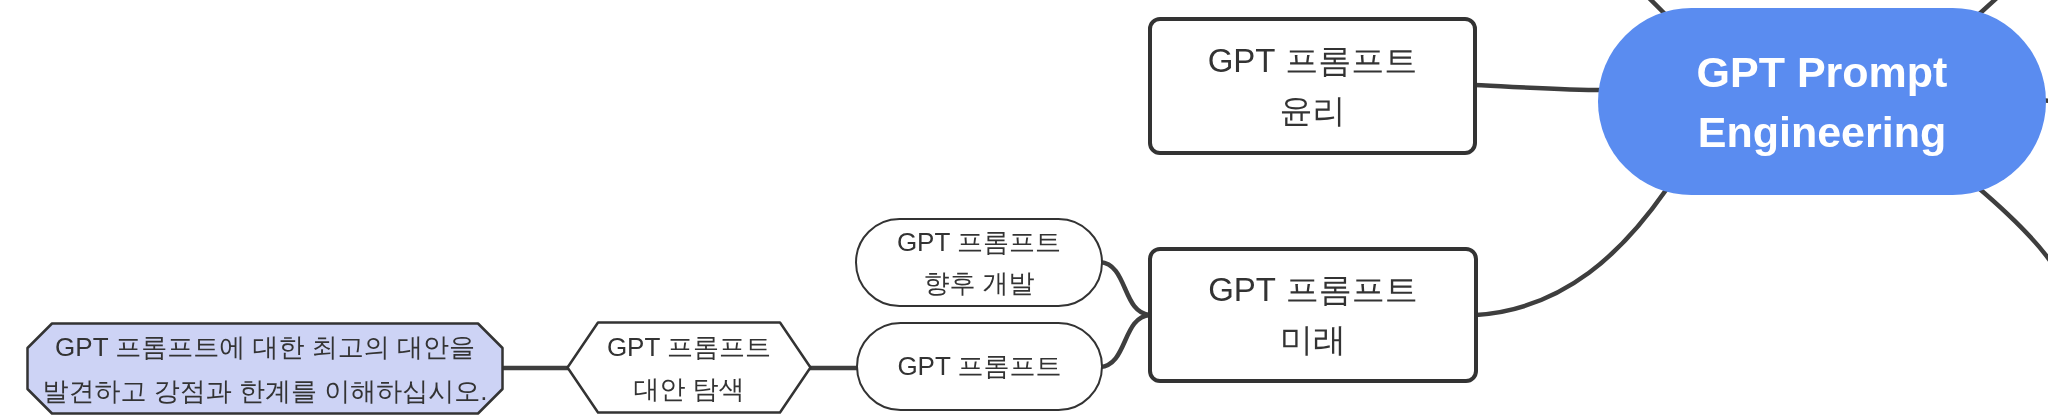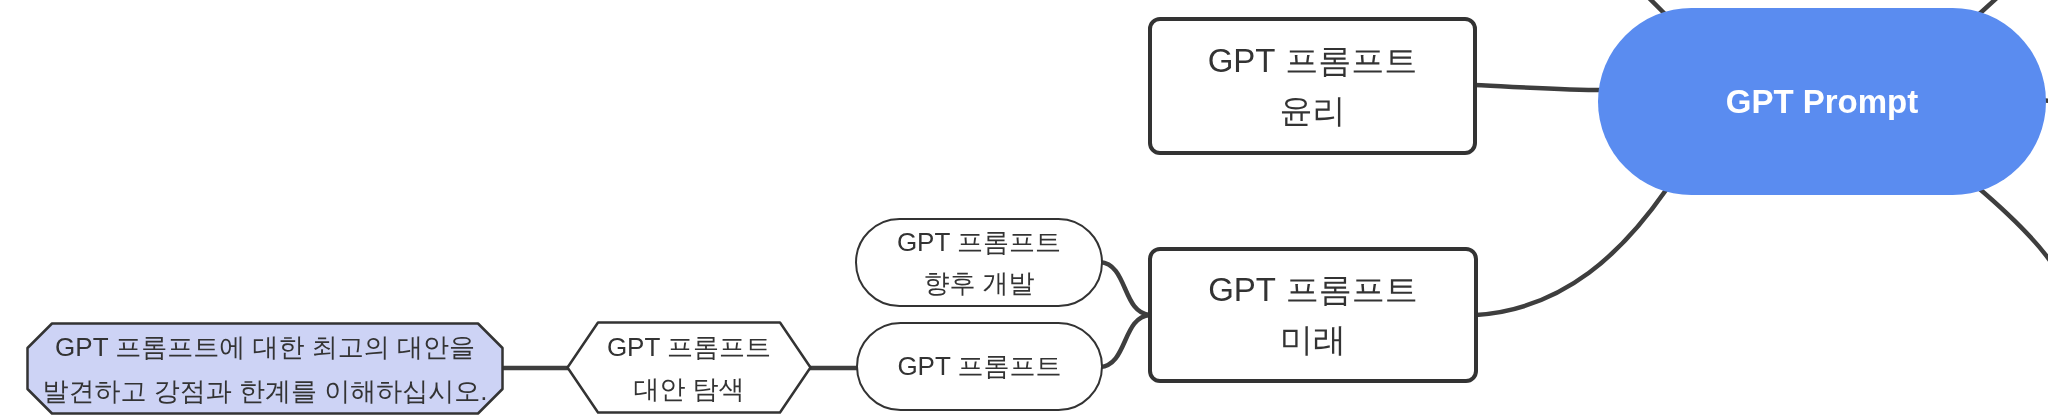--- a/index.html
+++ b/index.html
@@ -28,21 +28,21 @@
   .node .shape-svg{position:absolute;inset:0;width:100%;height:100%;}
   .node .txt{position:relative;z-index:2;}
   .line{display:block;white-space:nowrap;}
 
   
   .root{
     left:1598px;top:8px;width:448px;height:187px;
     background:var(--blue);
     border-radius:94px;
     color:#ffffff;
-    font-weight:700;font-size:33px;line-height:60px;
+    font-weight:700;font-size:43px;line-height:60px;
   }
   
   .box{
     background:var(--white);
     border:4px solid var(--ink);
     border-radius:12px;
     font-size:33px;line-height:50px;font-weight:400;
   }
   .box .b{font-weight:400;}
   .box .rest{margin-left:.3em;margin-top:17px;}
@@ -122,16 +122,17 @@
   <div class="node box box-ethics">
     <span class="txt">
       <span class="line"><span class="b">GPT</span><span class="rest">프롬프트</span></span>
       <span class="line">윤리</span>
     </span>
   </div>
 
   <div class="node root">
     <span class="txt">
       <span class="line">GPT Prompt</span>
+      <span class="line">Engineering</span>
     </span>
   </div>
 
 </div>
 
 </body></html>

